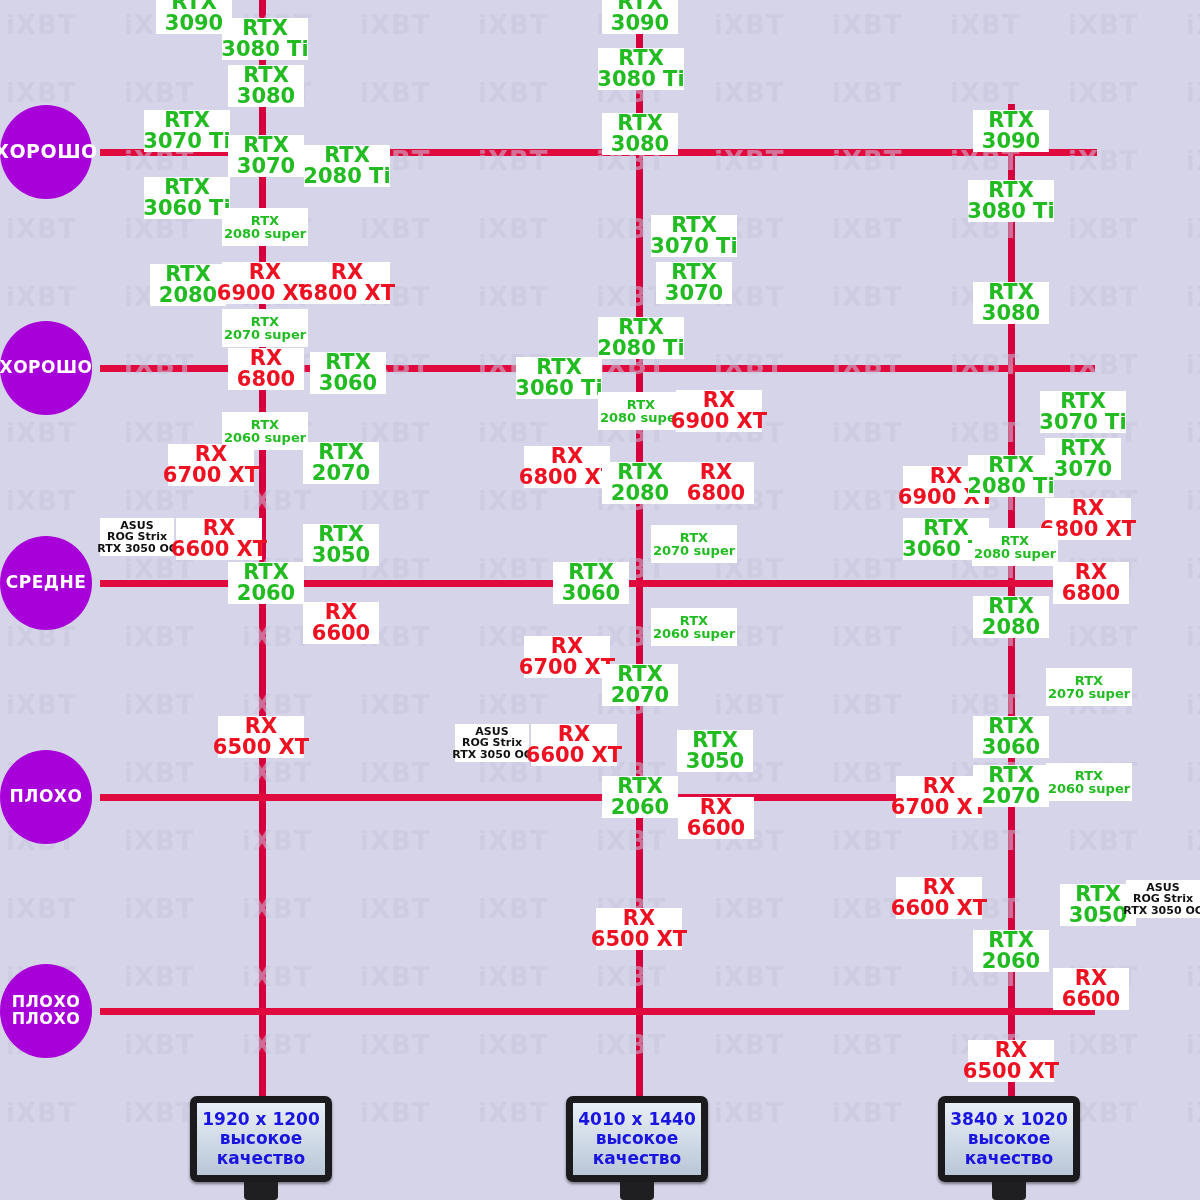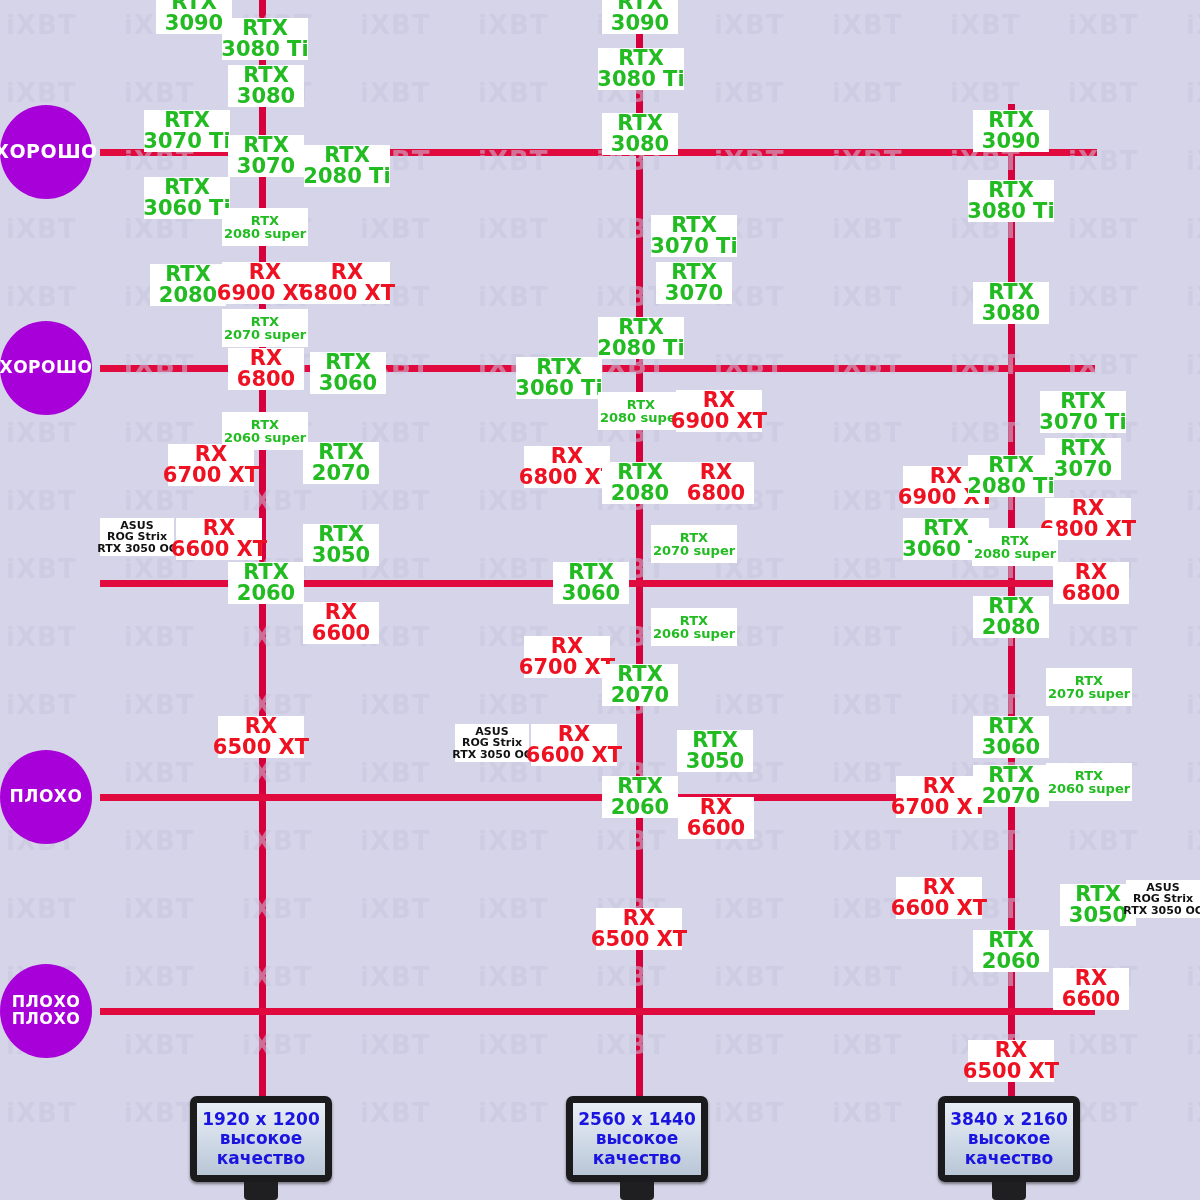--- a/index.html
+++ b/index.html
@@ -269,20 +269,23 @@
   <div class="hline" style="left:100px;top:580px;width:990px;"></div>
   <div class="hline" style="left:100px;top:794px;width:995px;"></div>
   <div class="hline" style="left:100px;top:1008px;width:995px;"></div>
 
   <div class="bubble" style="left:0px;top:105px;width:92px;height:94px;font-size:19px;">
     <span>ХОРОШО</span>
   </div>
   <div class="bubble" style="left:0px;top:321px;width:92px;height:94px;font-size:17px;">
     <span>ХОРОШО</span>
   </div>
+  <div class="bubble" style="left:0px;top:536px;width:92px;height:94px;font-size:17px;">
+    <span>СРЕДНЕ</span>
+  </div>
   <div class="bubble" style="left:0px;top:750px;width:92px;height:94px;font-size:17px;">
     <span>ПЛОХО</span>
   </div>
   <div class="bubble" style="left:0px;top:964px;width:92px;height:94px;font-size:16px;">
     <div>
       <span>ПЛОХО</span>
       <span>ПЛОХО</span>
     </div>
   </div>
 
@@ -573,31 +576,31 @@
       <div class="mtxt">1920 x 1200</div>
       <div class="mtxt">высокое</div>
       <div class="mtxt">качество</div>
     </div>
     <div class="mon-neck"></div>
 
   </div>
 
   <div class="monitor" style="left:566px;top:1096px;width:142px;">
     <div class="mon-frame">
-      <div class="mtxt">2560 x 1440</div>
+      <div class="mtxt">4010 x 1440</div>
       <div class="mtxt">высокое</div>
       <div class="mtxt">качество</div>
     </div>
     <div class="mon-neck"></div>
 
   </div>
 
   <div class="monitor" style="left:938px;top:1096px;width:142px;">
     <div class="mon-frame">
-      <div class="mtxt">3840 x 2160</div>
+      <div class="mtxt">3840 x 1020</div>
       <div class="mtxt">высокое</div>
       <div class="mtxt">качество</div>
     </div>
     <div class="mon-neck"></div>
 
   </div>
 
 </div>
 
 </body></html>

